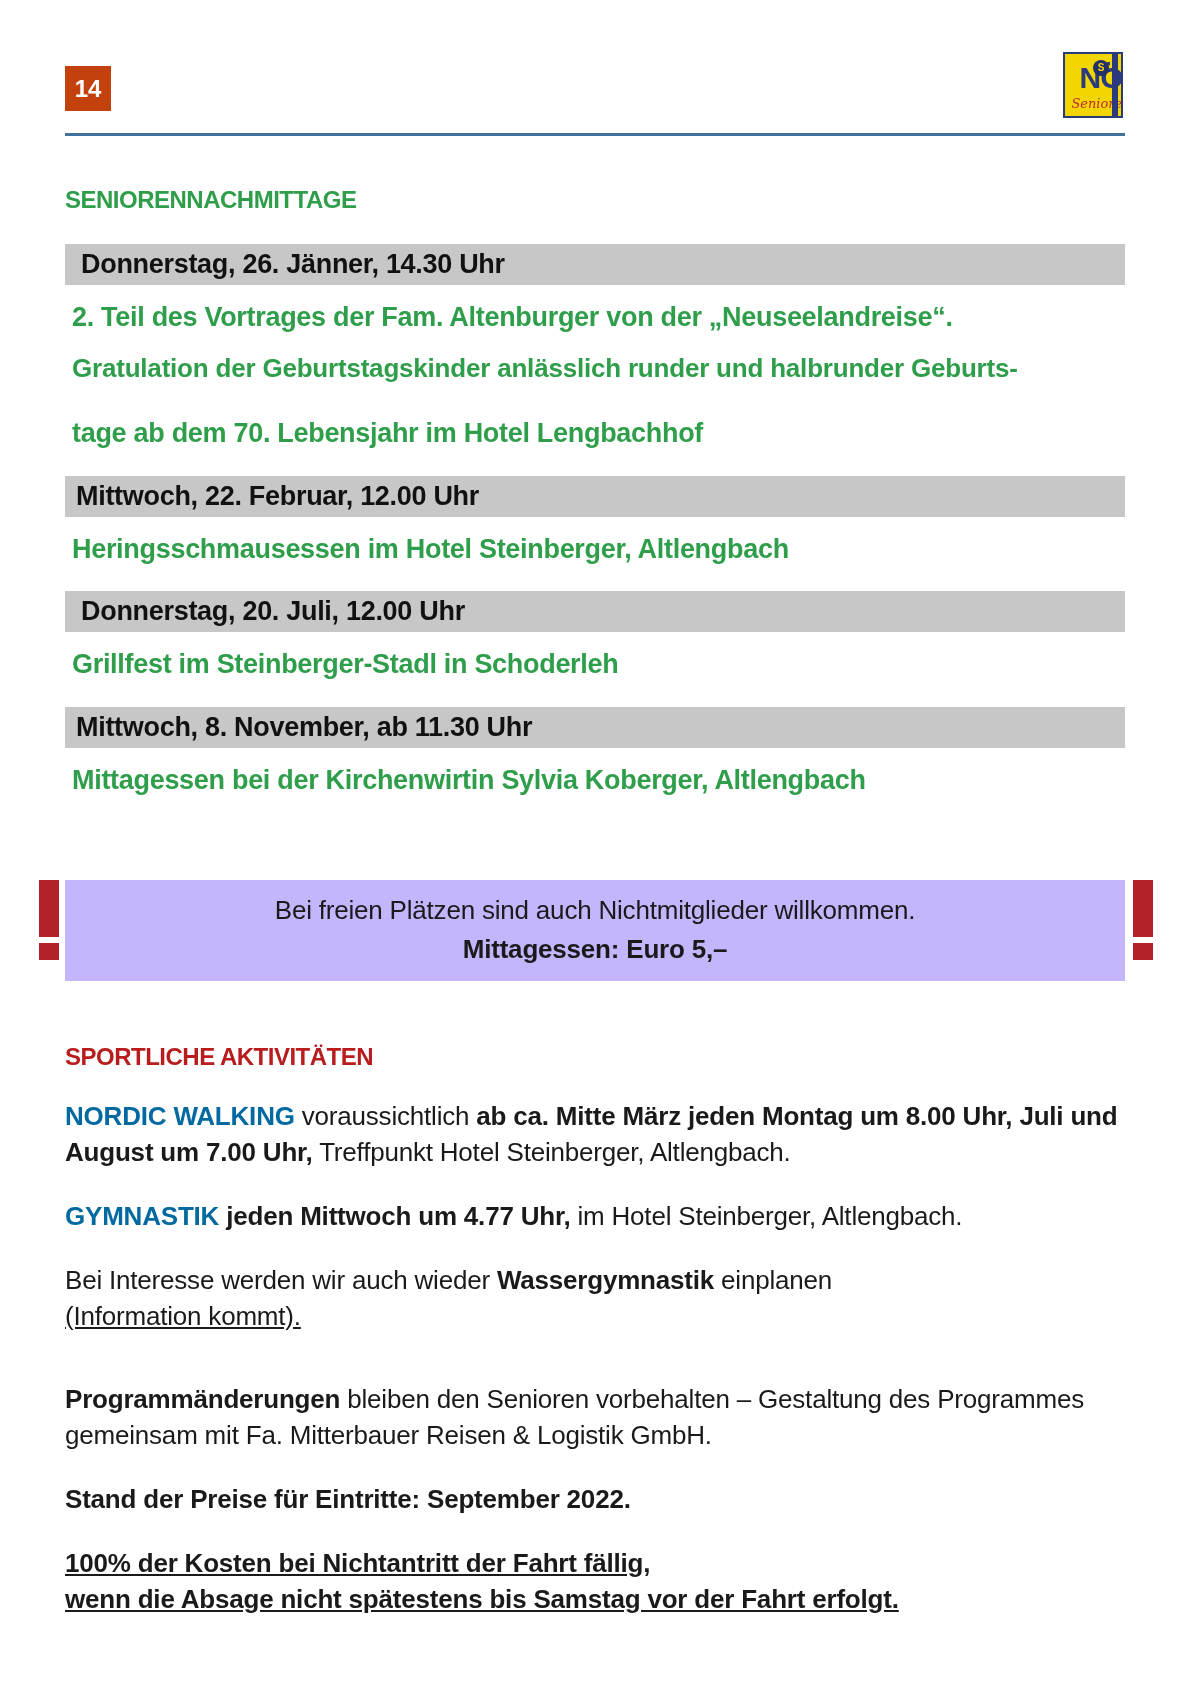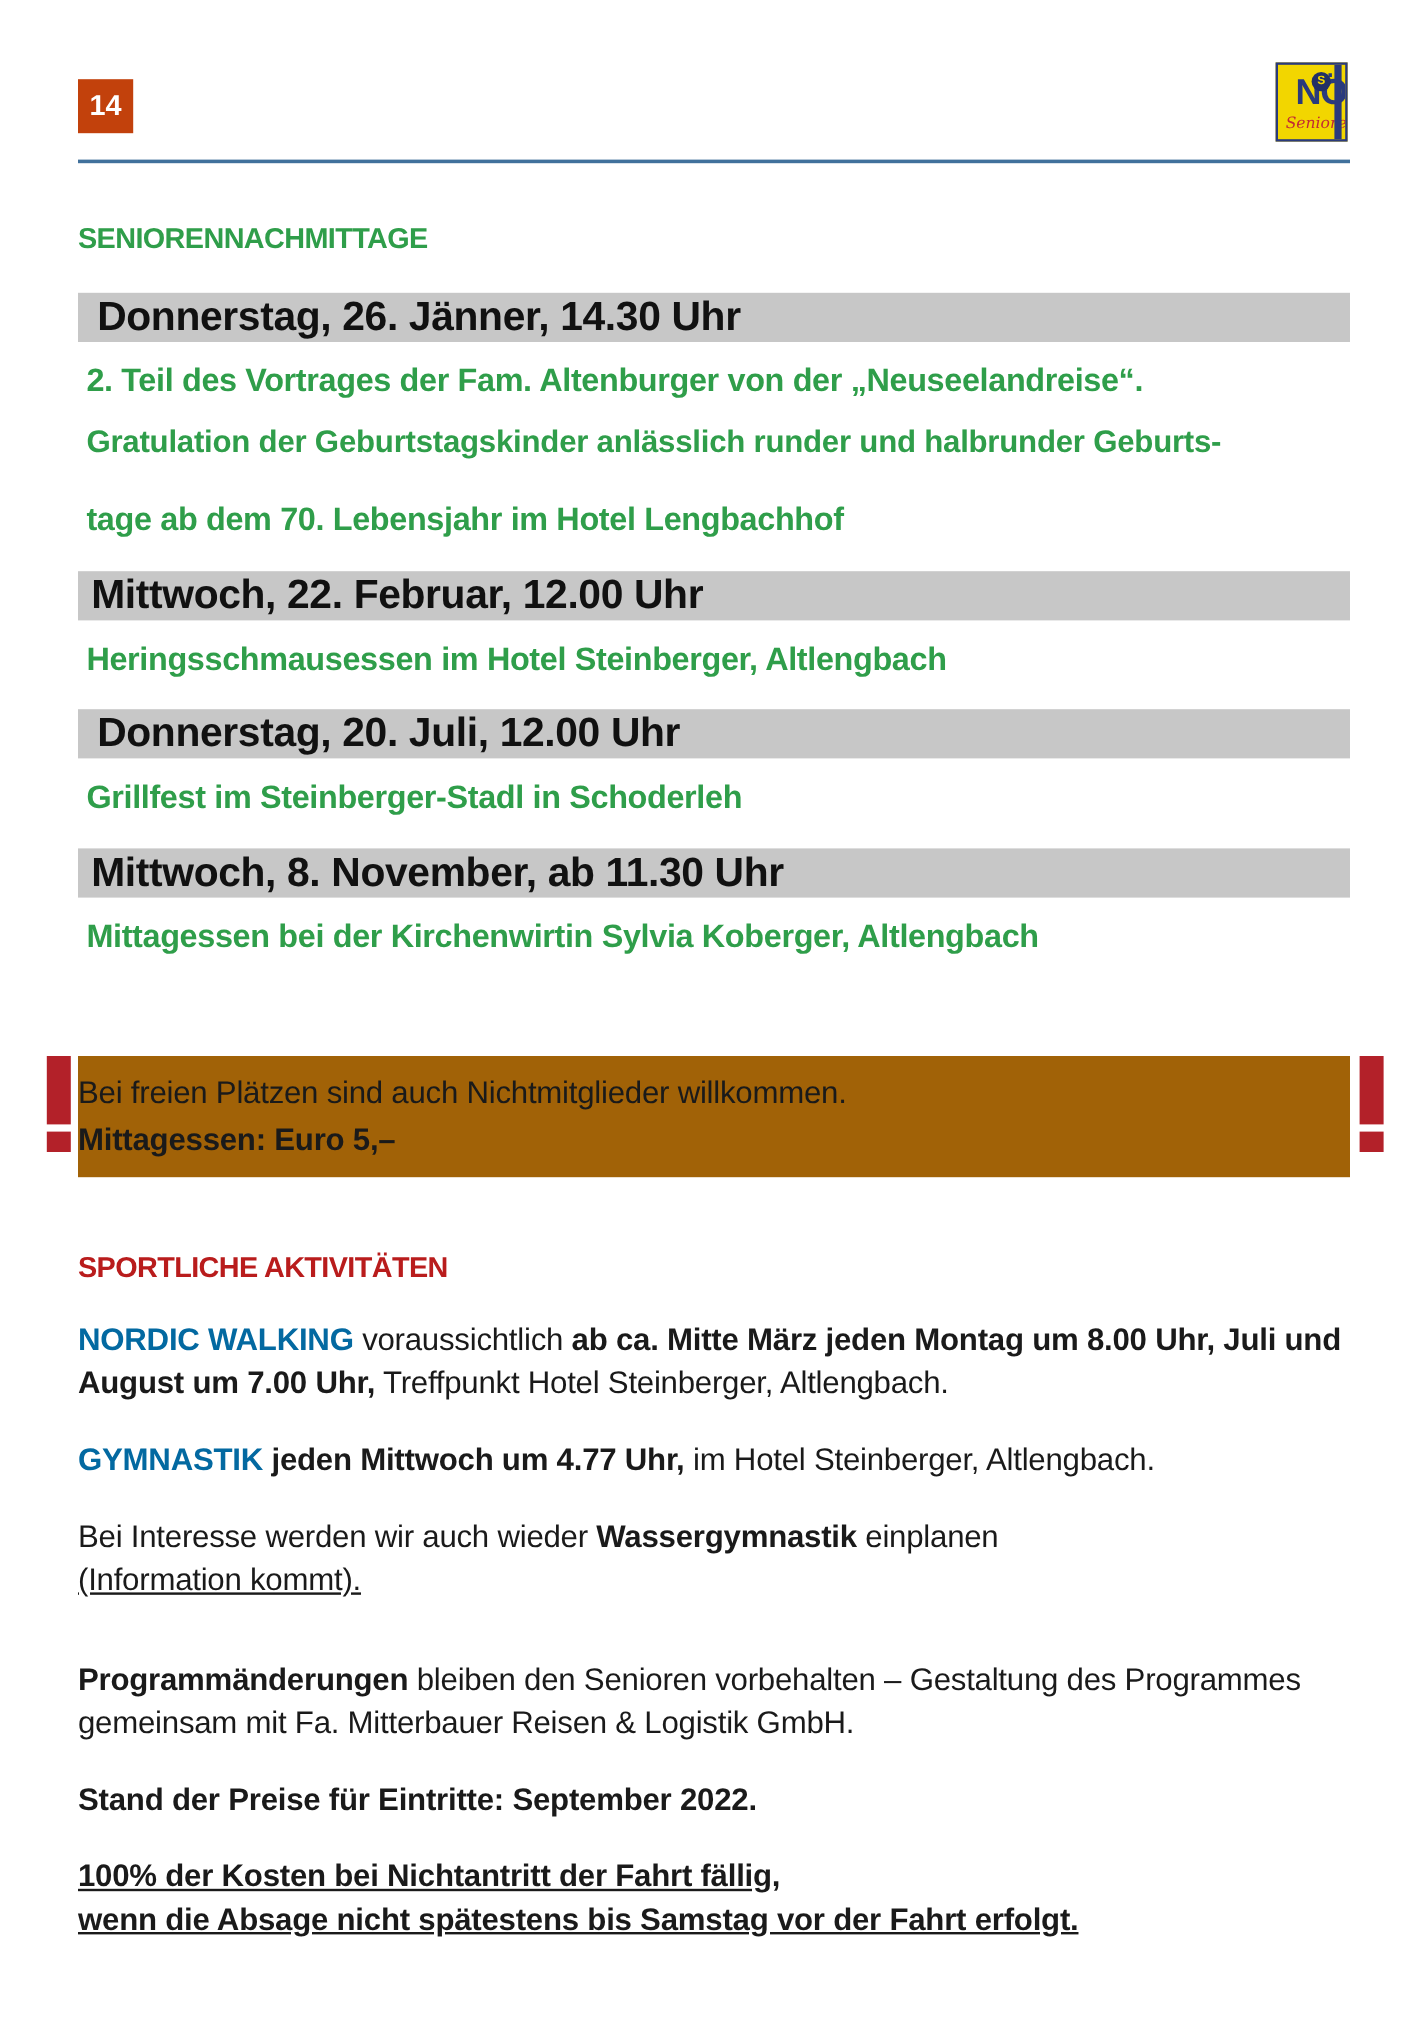--- a/index.html
+++ b/index.html
@@ -32,31 +32,31 @@
   }
   .logo-senioren{color:#c22a33;font-style:italic;font-size:13px;margin-top:4px;font-family:"DejaVu Serif",serif;}
 
   
   .h-green{
     color:#2f9e4a;font-size:24px;font-weight:bold;letter-spacing:-0.5px;
     margin:50px 0 30px 0;
   }
   .datebar{
     background:#c7c7c7;height:41px;line-height:41px;padding-left:11px;
-    font-size:34px;font-weight:bold;letter-spacing:-0.3px;color:#111;
+    font-size:27px;font-weight:bold;letter-spacing:-0.3px;color:#111;
   }
   .datebar.indent{padding-left:16px;}
   .desc{margin:14px 0 24px 0;color:#2f9e4a;font-size:27px;font-weight:bold;letter-spacing:-0.3px;line-height:1.35;padding-left:7px;}
   .dline{display:block;}
   .dline.para{margin-top:16px;}
 
   
   .notice{position:relative;margin-top:82px;}
   .notice-box{
-    background:#a16207;padding:15px 0 16px 0;
+    background:#c4b5fd;text-align:center;padding:15px 0 16px 0;
   }
   .notice-line1{font-size:26px;letter-spacing:-0.2px;}
   .notice-line2{font-size:26px;font-weight:bold;margin-top:8px;letter-spacing:-0.2px;}
   .excl{position:absolute;top:0;width:20px;height:80px;}
   .excl-left{left:-26px;}
   .excl-right{right:-28px;}
   .excl .bar{height:57px;background:#b32129;}
   .excl .dot{height:17px;margin-top:6px;background:#b32129;}
 
   

